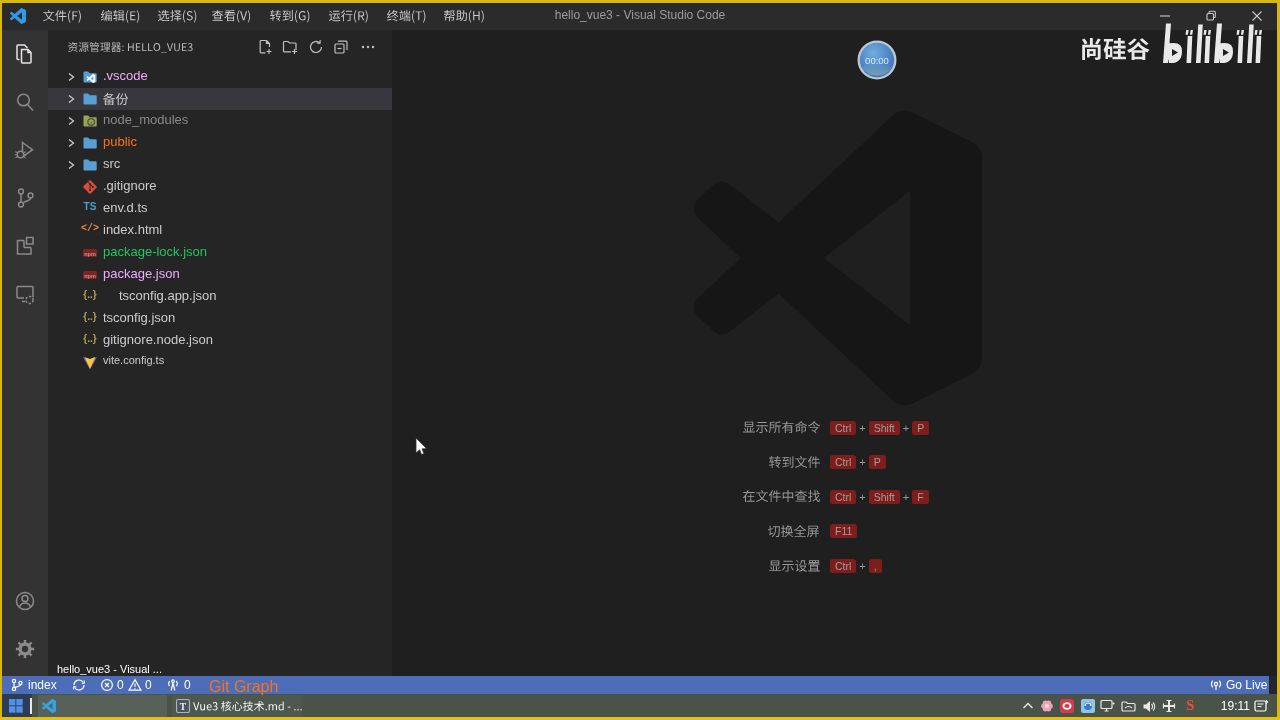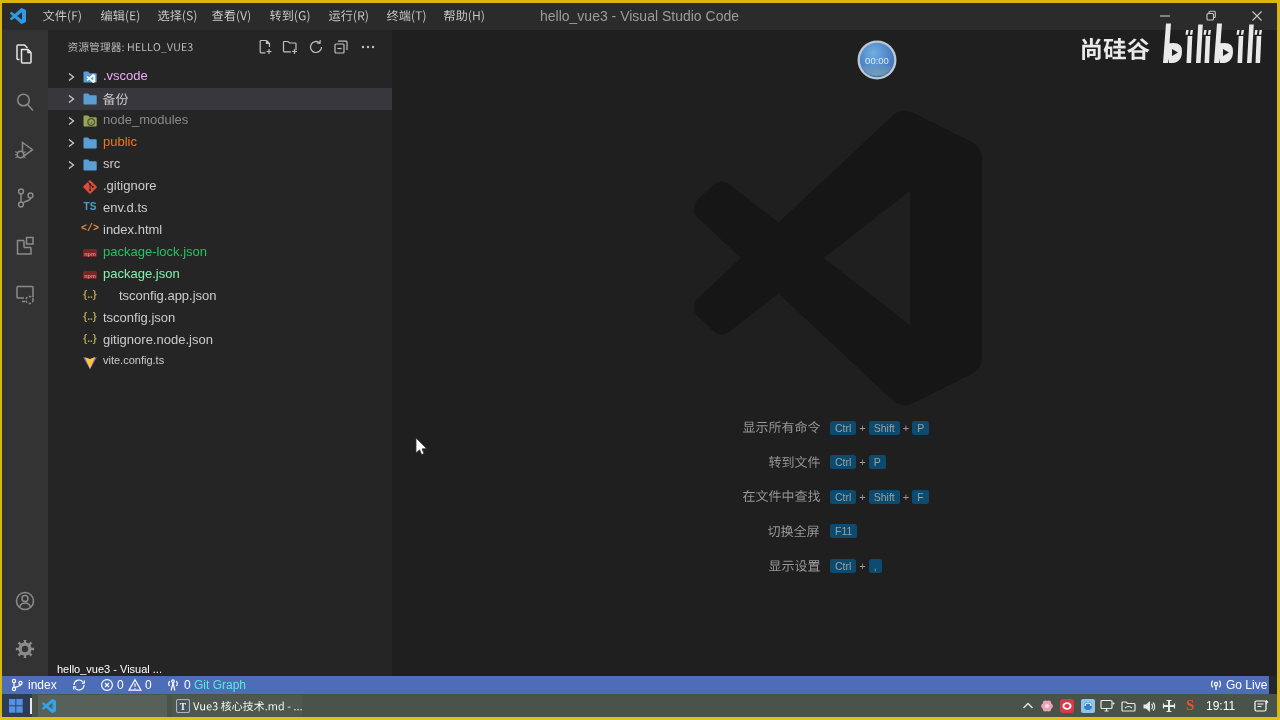--- a/index.html
+++ b/index.html
@@ -1,16 +1,16 @@
 <!DOCTYPE html>
 <html><head><meta charset="utf-8"><style>
 *{margin:0;padding:0;box-sizing:border-box}
 html,body{width:1280px;height:720px;overflow:hidden;background:#1f1f1f;font-family:"Liberation Sans",sans-serif}
 .abs{position:absolute}
-.chip{display:inline-block;background:#0c4a6e;border-radius:2.5px;color:#9f9f9f;font-size:10.5px;line-height:14px;padding:0 5px;vertical-align:middle}
+.chip{display:inline-block;background:#7f1d1d;border-radius:2.5px;color:#9f9f9f;font-size:10.5px;line-height:14px;padding:0 5px;vertical-align:middle}
 .plus{color:#9a9a9a;font-size:11px;vertical-align:middle;margin:0 3px}
 .krow{position:absolute;height:16px;display:flex;align-items:center}
 </style></head><body>
 <div class="abs" style="left:0;top:0;width:1280px;height:30px;background:#2b2b2b"></div>
 <div class="abs" style="left:0;top:30px;width:48px;height:646px;background:#333333"></div>
 <div class="abs" style="left:48px;top:30px;width:344px;height:646px;background:#252526"></div>
 <div class="abs" style="left:392px;top:30px;width:888px;height:646px;background:#1f1f1f"></div>
 <div class="abs" style="left:0;top:676px;width:1280px;height:18px;background:#4d6db9"></div>
 <div class="abs" style="left:0;top:694px;width:1280px;height:26px;background:#49534a"></div>
 <svg class="abs" style="left:10px;top:8px" width="16" height="16" viewBox="0 0 24 24">
@@ -33,21 +33,21 @@
   </svg>
 <svg style="position:absolute;left:327.3px;top:7.7px" width="42.8" height="16.7" viewBox="-1.5 -12.3 42.8 16.7">
     <path d="M4.6 -9.5V-8.6H10.8V-9.5ZM0.8 -9.0C1.5 -8.5 2.5 -7.8 3.0 -7.4L3.6 -8.0C3.1 -8.5 2.1 -9.1 1.4 -9.6ZM4.6 -1.5C4.9 -1.6 5.5 -1.7 10.1 -2.1L10.5 -1.1L11.4 -1.6C10.9 -2.5 9.9 -4.1 9.1 -5.3L8.4 -4.9C8.8 -4.3 9.2 -3.6 9.6 -2.9L5.6 -2.5C6.2 -3.5 6.9 -4.7 7.4 -5.8H11.7V-6.7H3.8V-5.8H6.3C5.8 -4.6 5.1 -3.4 4.9 -3.1C4.7 -2.7 4.5 -2.4 4.3 -2.4C4.4 -2.1 4.5 -1.6 4.6 -1.5ZM3.1 -6.0H0.5V-5.1H2.2V-1.2C1.7 -1.0 1.0 -0.5 0.5 0.2L1.1 1.0C1.7 0.2 2.3 -0.5 2.7 -0.5C3.0 -0.5 3.4 -0.1 3.9 0.2C4.8 0.7 5.8 0.9 7.3 0.9C8.6 0.9 10.7 0.8 11.5 0.7C11.5 0.5 11.7 0.0 11.8 -0.3C10.5 -0.1 8.7 -0.0 7.3 -0.0C6.0 -0.0 4.9 -0.1 4.1 -0.6C3.6 -0.9 3.3 -1.2 3.1 -1.3Z M17.5 -9.5V-8.6H23.5V-9.5ZM15.5 -10.3C14.8 -9.4 13.7 -8.3 12.6 -7.6C12.8 -7.4 13.0 -7.1 13.2 -6.9C14.3 -7.6 15.5 -8.8 16.3 -9.9ZM17.0 -6.1V-5.3H21.1V-0.2C21.1 -0.0 21.0 0.0 20.8 0.1C20.5 0.1 19.7 0.1 18.8 0.0C19.0 0.3 19.1 0.7 19.2 0.9C20.3 0.9 21.0 0.9 21.5 0.8C21.9 0.6 22.0 0.4 22.0 -0.2V-5.3H23.9V-6.1ZM15.9 -7.6C15.1 -6.2 13.8 -4.8 12.5 -3.9C12.7 -3.7 13.0 -3.3 13.2 -3.2C13.6 -3.5 14.1 -4.0 14.5 -4.4V1.0H15.4V-5.4C16.0 -6.1 16.4 -6.7 16.8 -7.3Z M27.3 2.4 28.0 2.1C26.9 0.4 26.4 -1.7 26.4 -3.8C26.4 -5.9 26.9 -7.9 28.0 -9.7L27.3 -10.0C26.2 -8.1 25.5 -6.2 25.5 -3.8C25.5 -1.4 26.2 0.6 27.3 2.4Z M30.9 -4.7V-8.0H32.4C33.8 -8.0 34.6 -7.6 34.6 -6.4C34.6 -5.3 33.8 -4.7 32.4 -4.7ZM34.7 0.0H35.9L33.7 -3.9C34.9 -4.2 35.7 -5.0 35.7 -6.4C35.7 -8.3 34.4 -8.9 32.5 -8.9H29.8V0.0H30.9V-3.8H32.5Z M37.5 2.4C38.6 0.6 39.3 -1.4 39.3 -3.8C39.3 -6.2 38.6 -8.1 37.5 -10.0L36.8 -9.7C37.8 -7.9 38.4 -5.9 38.4 -3.8C38.4 -1.7 37.8 0.4 36.8 2.1Z" fill="#cccccc"></path>
   </svg>
 <svg style="position:absolute;left:385.4px;top:7.7px" width="42.5" height="16.7" viewBox="-1.6 -12.3 42.5 16.7">
     <path d="M0.4 -0.6 0.6 0.2C1.8 0.0 3.4 -0.3 4.9 -0.6L4.8 -1.5C3.2 -1.1 1.5 -0.8 0.4 -0.6ZM6.9 -3.2C7.8 -2.9 8.9 -2.3 9.4 -1.8L10.0 -2.5C9.4 -2.9 8.3 -3.5 7.4 -3.8ZM5.5 -1.0C7.2 -0.5 9.2 0.3 10.3 1.0L10.9 0.2C9.7 -0.4 7.7 -1.2 6.1 -1.6ZM7.1 -10.2C6.7 -9.2 5.8 -7.8 4.5 -6.8L4.8 -7.2L4.0 -7.6C3.8 -7.2 3.5 -6.7 3.2 -6.3L1.6 -6.2C2.4 -7.2 3.1 -8.6 3.6 -9.9L2.8 -10.3C2.3 -8.8 1.4 -7.2 1.1 -6.8C0.8 -6.4 0.6 -6.1 0.4 -6.1C0.5 -5.8 0.6 -5.4 0.7 -5.2C0.9 -5.3 1.2 -5.3 2.7 -5.5C2.1 -4.7 1.6 -4.1 1.4 -3.9C1.0 -3.4 0.7 -3.1 0.5 -3.1C0.6 -2.9 0.7 -2.4 0.8 -2.2C1.0 -2.4 1.5 -2.5 4.6 -3.0C4.6 -3.2 4.6 -3.5 4.6 -3.8L2.0 -3.4C2.9 -4.4 3.8 -5.6 4.5 -6.8C4.7 -6.6 5.0 -6.4 5.2 -6.2C5.6 -6.6 6.1 -7.0 6.4 -7.4C6.8 -6.8 7.2 -6.3 7.7 -5.8C6.8 -5.0 5.7 -4.4 4.6 -4.0C4.8 -3.9 5.1 -3.5 5.2 -3.3C6.3 -3.7 7.4 -4.4 8.3 -5.2C9.2 -4.4 10.2 -3.7 11.3 -3.3C11.4 -3.5 11.7 -3.9 11.9 -4.0C10.9 -4.4 9.8 -5.0 9.0 -5.7C9.8 -6.6 10.5 -7.6 11.0 -8.7L10.4 -9.0L10.2 -9.0H7.5C7.7 -9.4 7.9 -9.7 8.1 -10.1ZM7.0 -8.2H9.7C9.4 -7.5 8.9 -6.9 8.3 -6.3C7.8 -6.9 7.3 -7.5 6.9 -8.1Z M12.8 -8.0V-7.1H16.9V-8.0ZM13.2 -6.4C13.5 -5.0 13.7 -3.2 13.7 -2.0L14.5 -2.1C14.4 -3.4 14.2 -5.1 13.9 -6.5ZM14.0 -9.9C14.3 -9.3 14.7 -8.6 14.8 -8.1L15.7 -8.3C15.5 -8.8 15.1 -9.6 14.8 -10.1ZM17.2 -3.9V1.0H18.0V-3.1H19.1V0.9H19.8V-3.1H20.9V0.8H21.7V-3.1H22.8V0.1C22.8 0.2 22.8 0.3 22.6 0.3C22.5 0.3 22.2 0.3 21.9 0.3C22.0 0.5 22.1 0.8 22.2 1.0C22.7 1.0 23.0 1.0 23.3 0.9C23.5 0.7 23.6 0.5 23.6 0.1V-3.9H20.4L20.8 -5.0H23.9V-5.8H16.8V-5.0H19.8C19.7 -4.6 19.6 -4.2 19.5 -3.9ZM17.3 -9.6V-6.7H23.4V-9.6H22.6V-7.5H20.7V-10.2H19.8V-7.5H18.2V-9.6ZM15.7 -6.6C15.6 -5.1 15.3 -3.0 15.0 -1.7C14.2 -1.5 13.3 -1.3 12.7 -1.2L12.9 -0.2C14.1 -0.5 15.6 -0.9 17.0 -1.3L16.9 -2.1L15.7 -1.8C16.0 -3.1 16.3 -5.0 16.5 -6.5Z M27.3 2.4 28.0 2.1C26.9 0.4 26.4 -1.7 26.4 -3.8C26.4 -5.9 26.9 -7.9 28.0 -9.7L27.3 -10.0C26.2 -8.1 25.5 -6.2 25.5 -3.8C25.5 -1.4 26.2 0.6 27.3 2.4Z M31.6 0.0H32.7V-8.0H35.5V-8.9H28.9V-8.0H31.6Z M37.0 2.4C38.2 0.6 38.8 -1.4 38.8 -3.8C38.8 -6.2 38.2 -8.1 37.0 -10.0L36.3 -9.7C37.4 -7.9 37.9 -5.9 37.9 -3.8C37.9 -1.7 37.4 0.4 36.3 2.1Z" fill="#cccccc"></path>
   </svg>
 <svg style="position:absolute;left:441.8px;top:7.8px" width="43.8" height="16.6" viewBox="-1.4 -12.2 43.8 16.6">
     <path d="M3.3 -10.2V-9.3H0.8V-8.5H3.3V-7.6H1.1V-6.9H3.3V-6.6C3.3 -6.4 3.3 -6.2 3.2 -6.0H0.6V-5.2H2.9C2.5 -4.7 1.9 -4.1 0.8 -3.8C1.0 -3.6 1.3 -3.3 1.5 -3.1C2.8 -3.7 3.6 -4.5 3.9 -5.2H6.6V-6.0H4.2C4.2 -6.2 4.3 -6.4 4.3 -6.6V-6.9H6.3V-7.6H4.3V-8.5H6.5V-9.3H4.3V-10.2ZM7.1 -9.7V-3.7H8.0V-8.9H10.1C9.8 -8.4 9.4 -7.8 9.0 -7.3C10.0 -6.7 10.4 -6.1 10.4 -5.7C10.4 -5.4 10.3 -5.3 10.1 -5.2C10.0 -5.1 9.8 -5.1 9.6 -5.1C9.3 -5.0 8.8 -5.1 8.3 -5.1C8.4 -4.9 8.6 -4.6 8.6 -4.3C9.1 -4.3 9.6 -4.3 10.0 -4.3C10.2 -4.4 10.5 -4.4 10.7 -4.5C11.1 -4.7 11.3 -5.1 11.3 -5.6C11.3 -6.2 11.0 -6.8 9.9 -7.4C10.4 -8.0 11.0 -8.8 11.4 -9.4L10.8 -9.8L10.7 -9.7ZM1.8 -3.2V0.3H2.8V-2.4H5.6V1.0H6.5V-2.4H9.6V-0.7C9.6 -0.5 9.6 -0.5 9.4 -0.5C9.2 -0.5 8.5 -0.5 7.7 -0.5C7.8 -0.3 7.9 0.0 8.0 0.3C9.0 0.3 9.7 0.3 10.1 0.2C10.4 0.0 10.6 -0.2 10.6 -0.7V-3.2H6.5V-4.2H5.6V-3.2Z M19.9 -10.2C19.9 -9.3 19.9 -8.4 19.9 -7.5H17.9V-6.6H19.9C19.7 -3.7 19.1 -1.1 16.7 0.3C16.9 0.5 17.3 0.8 17.4 1.0C19.9 -0.6 20.6 -3.4 20.7 -6.6H22.6C22.5 -2.1 22.4 -0.5 22.1 -0.1C22.0 0.0 21.9 0.0 21.6 0.0C21.4 0.0 20.7 0.0 20.0 -0.0C20.2 0.2 20.3 0.6 20.3 0.9C21.0 0.9 21.6 0.9 22.0 0.9C22.4 0.8 22.7 0.7 22.9 0.4C23.3 -0.1 23.4 -1.9 23.5 -7.0C23.5 -7.1 23.5 -7.5 23.5 -7.5H20.8C20.8 -8.4 20.8 -9.3 20.8 -10.2ZM12.6 -1.2 12.8 -0.2C14.2 -0.6 16.3 -1.0 18.2 -1.5L18.2 -2.3L17.5 -2.2V-9.7H13.5V-1.3ZM14.3 -1.5V-3.6H16.6V-2.0ZM14.3 -6.2H16.6V-4.4H14.3ZM14.3 -7.0V-8.8H16.6V-7.0Z M27.3 2.4 28.0 2.1C26.9 0.4 26.4 -1.7 26.4 -3.8C26.4 -5.9 26.9 -7.9 28.0 -9.7L27.3 -10.0C26.2 -8.1 25.5 -6.2 25.5 -3.8C25.5 -1.4 26.2 0.6 27.3 2.4Z M29.8 0.0H30.9V-4.2H35.1V0.0H36.2V-8.9H35.1V-5.2H30.9V-8.9H29.8Z M38.6 2.4C39.7 0.6 40.4 -1.4 40.4 -3.8C40.4 -6.2 39.7 -8.1 38.6 -10.0L37.9 -9.7C39.0 -7.9 39.5 -5.9 39.5 -3.8C39.5 -1.7 39.0 0.4 37.9 2.1Z" fill="#cccccc"></path>
   </svg>
-<div class="abs" style="left:540px;top:8px;width:200px;font-size:14px;color:#9c9c9c">hello_vue3 - Visual Studio Code</div>
+<div class="abs" style="left:540px;top:8px;width:200px;text-align:center;font-size:12px;color:#9c9c9c">hello_vue3 - Visual Studio Code</div>
 <svg class="abs" style="left:1158px;top:9px" width="14" height="14" viewBox="0 0 14 14">
     <path d="M2 7h10" stroke="#c8c8c8" stroke-width="1.1" fill="none"></path>
   </svg>
 <svg class="abs" style="left:1204px;top:9px" width="14" height="14" viewBox="0 0 14 14">
     <rect x="3" y="4.5" width="6.5" height="6.5" rx="1" stroke="#c8c8c8" stroke-width="1.1" fill="none"></rect>
     <path d="M5 4.5V3.2a1 1 0 0 1 1-1h4.3a1 1 0 0 1 1 1v4.3a1 1 0 0 1-1 1H9.5" stroke="#c8c8c8" stroke-width="1.1" fill="none"></path>
   </svg>
 <svg class="abs" style="left:1250px;top:9px" width="14" height="14" viewBox="0 0 14 14">
     <path d="M2.5 2.5l9 9M11.5 2.5l-9 9" stroke="#c8c8c8" stroke-width="1.1" fill="none"></path>
   </svg>
@@ -169,21 +169,21 @@
 <div class="abs" style="left:103px;top:222px;font-size:13px;color:#cccccc">index.html</div>
 <svg class="abs" style="left:82px;top:245px" width="16" height="16" viewBox="0 0 16 16">
     <rect x="1" y="4" width="14" height="8" rx="1.5" fill="#7a2524"></rect>
     <text x="8" y="10.5" font-size="5.5" font-weight="bold" fill="#d98a8a" text-anchor="middle" font-family="Liberation Sans">npm</text>
   </svg>
 <div class="abs" style="left:103px;top:244px;font-size:13px;color:#22c55e">package-lock.json</div>
 <svg class="abs" style="left:82px;top:267px" width="16" height="16" viewBox="0 0 16 16">
     <rect x="1" y="4" width="14" height="8" rx="1.5" fill="#7a2524"></rect>
     <text x="8" y="10.5" font-size="5.5" font-weight="bold" fill="#d98a8a" text-anchor="middle" font-family="Liberation Sans">npm</text>
   </svg>
-<div class="abs" style="left:103px;top:266px;font-size:13px;color:#86efac">package.json</div>
+<div class="abs" style="left:103px;top:266px;font-size:13px;color:#f0abfc">package.json</div>
 <div class="abs" style="left:81px;top:289px;width:18px;text-align:center;font-size:10px;font-weight:bold;color:#b5a050;font-family:'Liberation Sans'">{..}</div>
 <div class="abs" style="left:119px;top:288px;font-size:13px;color:#cccccc">tsconfig.app.json</div>
 <div class="abs" style="left:81px;top:311px;width:18px;text-align:center;font-size:10px;font-weight:bold;color:#b5a050;font-family:'Liberation Sans'">{..}</div>
 <div class="abs" style="left:103px;top:310px;font-size:13px;color:#cccccc">tsconfig.json</div>
 <div class="abs" style="left:81px;top:333px;width:18px;text-align:center;font-size:10px;font-weight:bold;color:#b5a050;font-family:'Liberation Sans'">{..}</div>
 <div class="abs" style="left:103px;top:332px;font-size:13px;color:#cccccc">gitignore.node.json</div>
 <svg class="abs" style="left:82px;top:355px" width="16" height="16" viewBox="0 0 16 16">
     <path d="M1 2 L8 14.5 L15 2 L8 4.2 Z" fill="#8a5cd8"></path>
     <path d="M2.8 2.2 L8 13.8 L13.2 2.1 L8 4 Z" fill="#f7cb2f"></path>
   </svg>
@@ -280,21 +280,21 @@
     <path d="M7 1.8 L13 12.2 H1 Z" fill="none" stroke="#ffffff" stroke-width="1.2"></path>
     <path d="M7 5.5v3.2M7 10.3v1" stroke="#fff" stroke-width="1.2"></path>
   </svg>
 <div class="abs" style="left:145px;top:678px;font-size:12px;color:#fff">0</div>
 <svg class="abs" style="left:166px;top:678px" width="14" height="14" viewBox="0 0 14 14">
 <path d="M5.2 12.5 L7 4.5 L8.8 12.5" fill="none" stroke="#ffffff" stroke-width="1.2"></path>
     <circle cx="7" cy="3.2" r="1.3" fill="none" stroke="#ffffff" stroke-width="1.2"></circle>
 <path d="M3.6 5.8a4.6 4.6 0 0 1 0-5.2M10.4.6a4.6 4.6 0 0 1 0 5.2" transform="translate(0,2.4)" fill="none" stroke="#ffffff" stroke-width="1.2"></path>
   </svg>
 <div class="abs" style="left:184px;top:678px;font-size:12px;color:#fff">0</div>
-<div class="abs" style="left:194px;top:678px;font-size:12px;color:#5eead4">Git Graph</div>
+<div class="abs" style="left:209px;top:678px;font-size:16px;color:#f97316">Git Graph</div>
 <svg class="abs" style="left:1209px;top:678px" width="14" height="14" viewBox="0 0 14 14">
 <circle cx="7" cy="6" r="1.6" fill="none" stroke="#ffffff" stroke-width="1.2"></circle>
     <path d="M7 7.6V12" fill="none" stroke="#ffffff" stroke-width="1.2"></path>
 <path d="M3.8 9.2a4.5 4.5 0 0 1 0-6.4M10.2 2.8a4.5 4.5 0 0 1 0 6.4" fill="none" stroke="#ffffff" stroke-width="1.2"></path>
   </svg>
 <div class="abs" style="left:1226px;top:678px;font-size:12px;color:#fff">Go Live</div>
 <div class="abs" style="left:1269px;top:676px;width:8px;height:18px;background:#23262b"></div>
 <div class="abs" style="left:2px;top:694px;width:30px;height:23px;background:#2e3c55"></div>
 <svg class="abs" style="left:9px;top:699px" width="14" height="14" viewBox="0 0 14 14">
 <rect x="0" y="0" width="6.4" height="6.4" fill="#5191e8"></rect>
@@ -349,21 +349,21 @@
   </svg>
 <svg class="abs" style="left:1142px;top:700px" width="14" height="13" viewBox="0 0 14 13">
     <path d="M1.5 4.5h2.5L8 1v11L4 8.5H1.5Z" fill="#e8e8e8"></path>
     <path d="M9.5 4a3.5 3.5 0 0 1 0 5M11 2.5a5.5 5.5 0 0 1 0 8" stroke="#e8e8e8" stroke-width="1.1" fill="none"></path>
   </svg>
 <svg class="abs" style="left:1162px;top:699px" width="14" height="14" viewBox="0 0 14 14">
     <path d="M7 1.5v11M1.5 7h11" stroke="#e8e8e8" stroke-width="2"></path>
     <path d="M4.5 1.5h5M4.5 12.5h5M1.5 4.5v5M12.5 4.5v5" stroke="#e8e8e8" stroke-width="1.2"></path>
   </svg>
 <div class="abs" style="left:1186px;top:697px;font-size:15px;font-weight:bold;color:#e8532e;font-family:'Liberation Serif'">S</div>
-<div class="abs" style="left:1206px;top:699px;width:44px;text-align:left;font-size:12px;color:#fff">19:11</div>
+<div class="abs" style="left:1206px;top:699px;width:44px;text-align:right;font-size:12px;color:#fff">19:11</div>
 <svg class="abs" style="left:1254px;top:699px" width="15" height="14" viewBox="0 0 15 14">
     <rect x="1" y="2" width="11" height="10" rx="1.5" fill="none" stroke="#fff" stroke-width="1.2"></rect>
     <path d="M3.5 5h6M3.5 7.5h4" stroke="#fff" stroke-width="1.1"></path>
     <path d="M12 1.5l1.5 1.5-1.5 1.5" fill="none" stroke="#fff" stroke-width="1.1"></path>
   </svg>
 <div class="abs" style="left:0;top:0;width:1280px;height:3px;background:#d8b70e"></div>
 <div class="abs" style="left:0;top:0;width:2px;height:720px;background:#d8b70e"></div>
 <div class="abs" style="left:1277px;top:0;width:3px;height:720px;background:#d8b70e"></div>
 <div class="abs" style="left:0;top:717px;width:1280px;height:3px;background:#e2c014"></div>
 </body></html>

